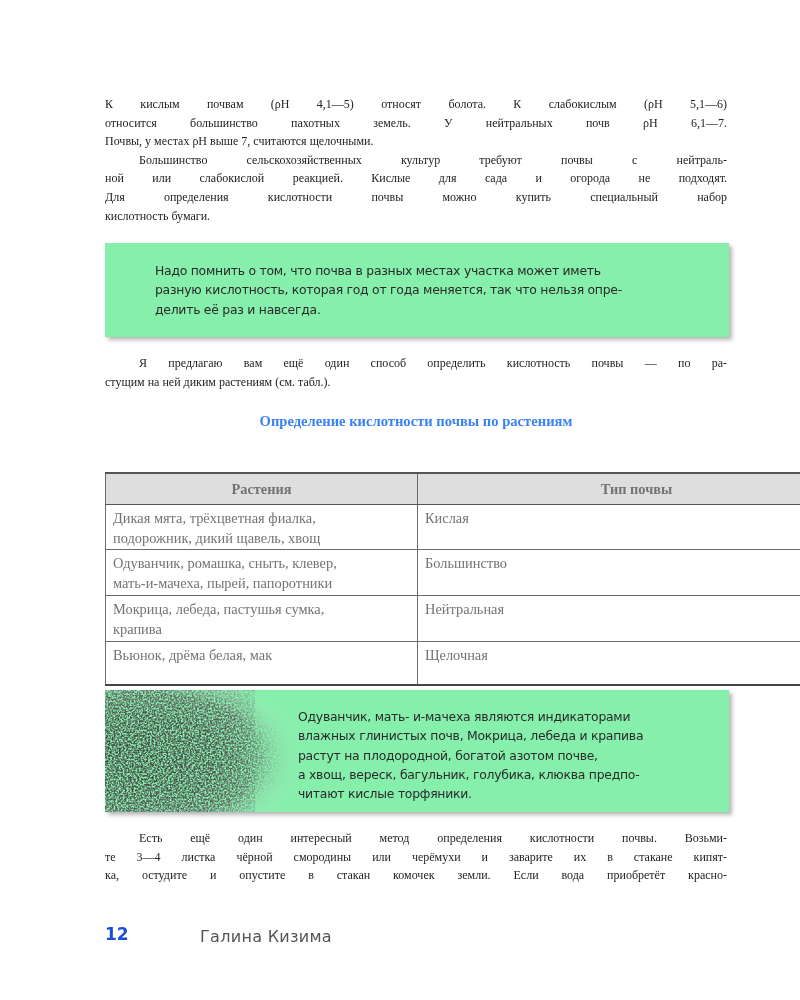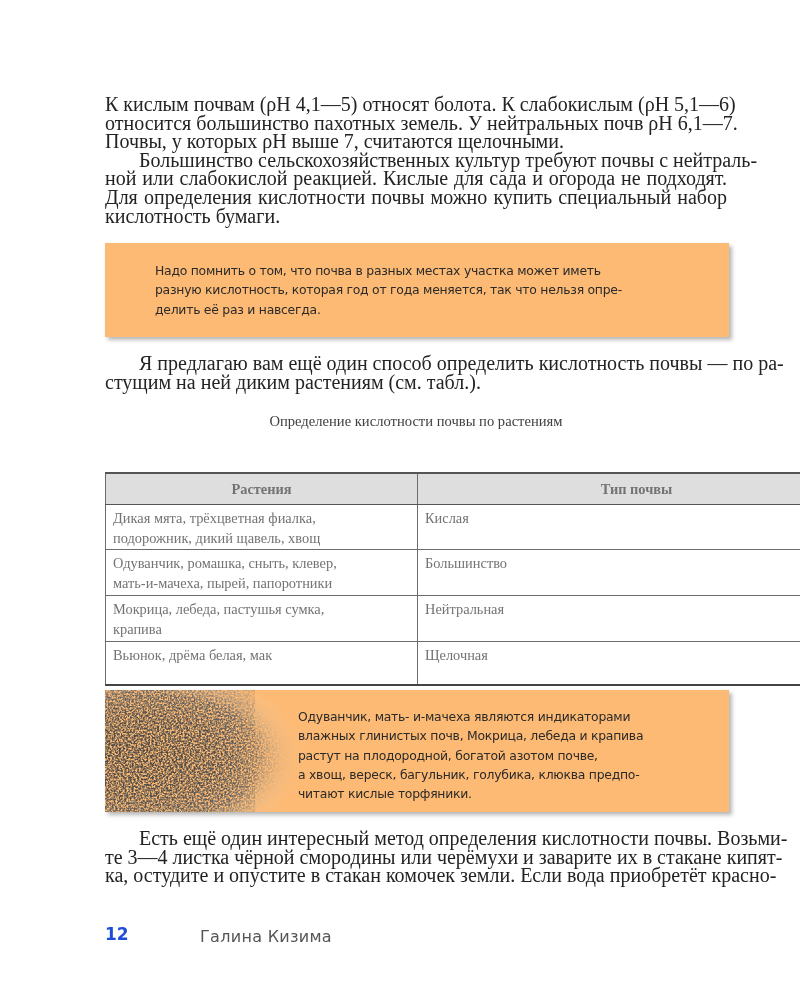--- a/index.html
+++ b/index.html
@@ -1,40 +1,40 @@
 <!DOCTYPE html>
 <html><head>
 <meta charset="utf-8">
 <style>
   html, body { margin: 0; padding: 0; background: #ffffff; }
   body { width: 800px; height: 1000px; position: relative; overflow: hidden;
          font-family: "Liberation Serif", "DejaVu Serif", serif; color: #232323; }
   .page { position: absolute; left: 0; top: 0; width: 800px; height: 1000px; }
 
-  .para { position: absolute; left: 105px; width: 622px; font-size: 20px; line-height: 18.6px;
+  .para { position: absolute; left: 105px; width: 622px; font-size: 12px; line-height: 18.6px;
           text-align: justify; margin: 0; }
   .para .ln { display: block; white-space: nowrap; text-align-last: justify; text-align: justify; }
   .para .ln.last { text-align-last: left; }
   .para .ln.indent { padding-left: 34px; }
 
-  .note { position: absolute; left: 105px; width: 624px; background: #fdba74;
+  .note { position: absolute; left: 105px; width: 624px; background: #86efac;
           box-shadow: 3px 3px 4px rgba(0,0,0,0.28), 0 0 1px rgba(0,0,0,0.08); }
   .note-text { font-family: "DejaVu Sans", "Liberation Sans", sans-serif; font-size: 12.4px;
                line-height: 19.3px; color: #2a2a2a; letter-spacing: -0.25px; }
   .note-text .ln { display: block; white-space: nowrap; }
 
   #note1 { top: 243px; height: 94px; }
   #note1 .note-text { position: absolute; left: 50px; top: 18px; }
 
   #note2 { top: 690px; height: 122px; }
   #note2 .note-text { position: absolute; left: 193px; top: 17px; }
   .soil { position: absolute; left: 0; top: 0; width: 230px; height: 122px; overflow: hidden; }
 
   .table-title { position: absolute; left: 105px; width: 622px; top: 413px; text-align: center;
-                 font-weight: normal; font-size: 14.6px; color: #404040; }
+                 font-weight: bold; font-size: 14.6px; color: #3b82f6; }
 
   table.plants { position: absolute; left: 105px; top: 472px; width: 752px; border-collapse: collapse;
                  font-size: 14.4px; color: #737373; }
   table.plants th, table.plants td { border: 1.5px solid #6b6b6b; vertical-align: top; padding: 0; }
   table.plants th { background: #dedede; font-weight: bold; height: 30px; text-align: center;
                     vertical-align: middle; border-bottom: 1.5px solid #555; border-top: 2px solid #555; }
   table.plants td { padding: 3px 8px 0 7px; line-height: 20px; }
   table.plants td.c1 { width: 296px; }
   table.plants tr.r1 td { height: 41px; margin-top: 7px; }
   table.plants tr.r2 td { height: 42px; }
@@ -50,21 +50,21 @@
                    font-size: 16px; color: #555; letter-spacing: 0.3px; }
 </style>
 </head>
 <body>
 
 <div class="page">
 
   <div class="para" style="top:95px;">
     <span class="ln">К кислым почвам (ρН 4,1—5) относят болота. К слабокислым (ρН 5,1—6)</span>
     <span class="ln">относится большинство пахотных земель. У нейтральных почв ρН 6,1—7.</span>
-    <span class="ln last">Почвы, у которых ρН выше 7, считаются щелочными.</span>
+    <span class="ln last">Почвы, у местах ρН выше 7, считаются щелочными.</span>
   </div>
   <div class="para" style="top:150.8px;">
     <span class="ln indent">Большинство сельскохозяйственных культур требуют почвы с нейтраль-</span>
     <span class="ln">ной или слабокислой реакцией. Кислые для сада и огорода не подходят.</span>
     <span class="ln">Для определения кислотности почвы можно купить специальный набор</span>
     <span class="ln last">кислотность бумаги.</span>
   </div>
 
   <div class="note" id="note1">
     <div class="note-text">

